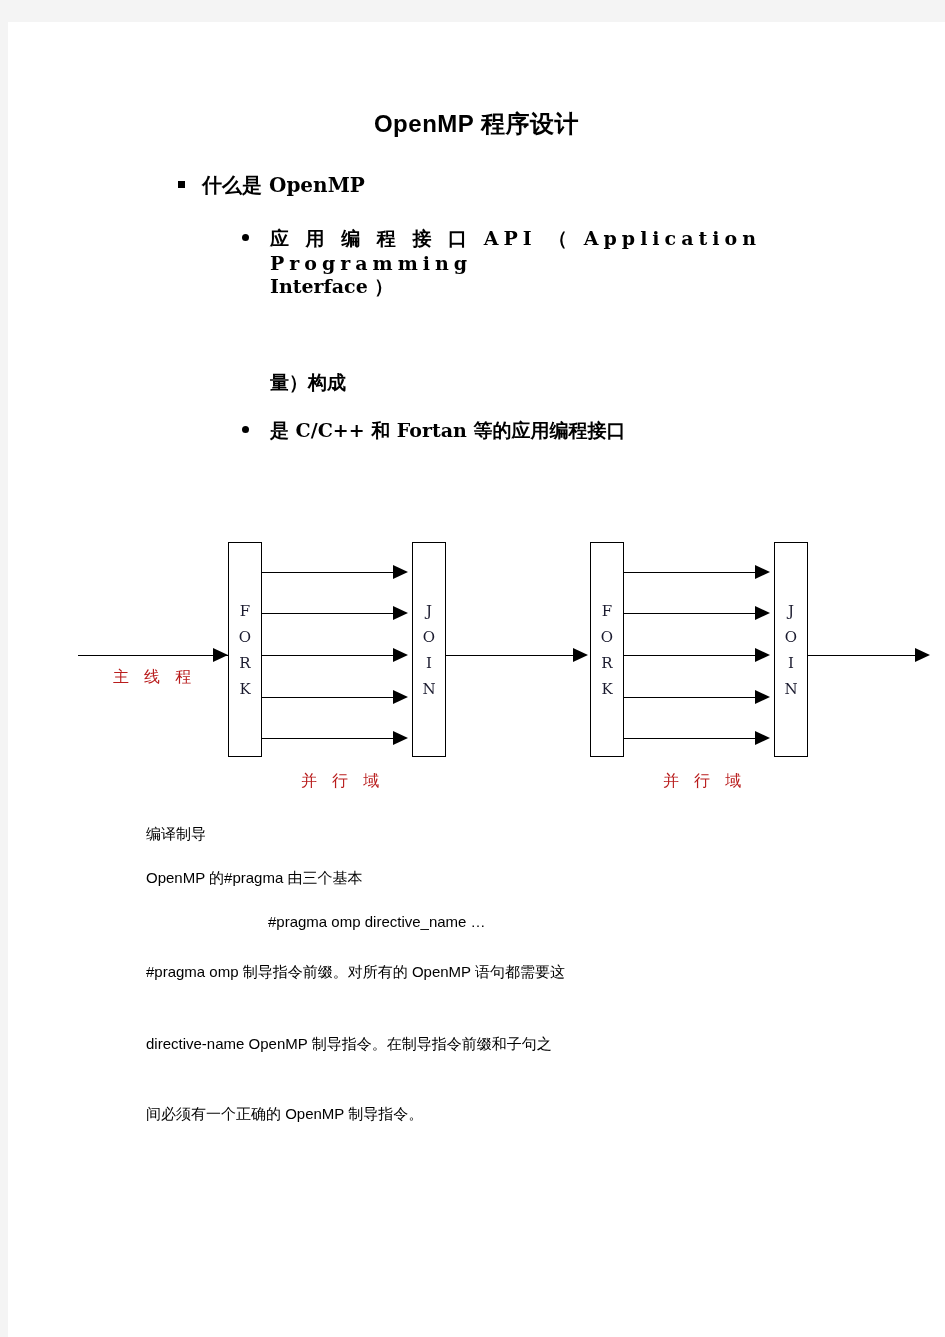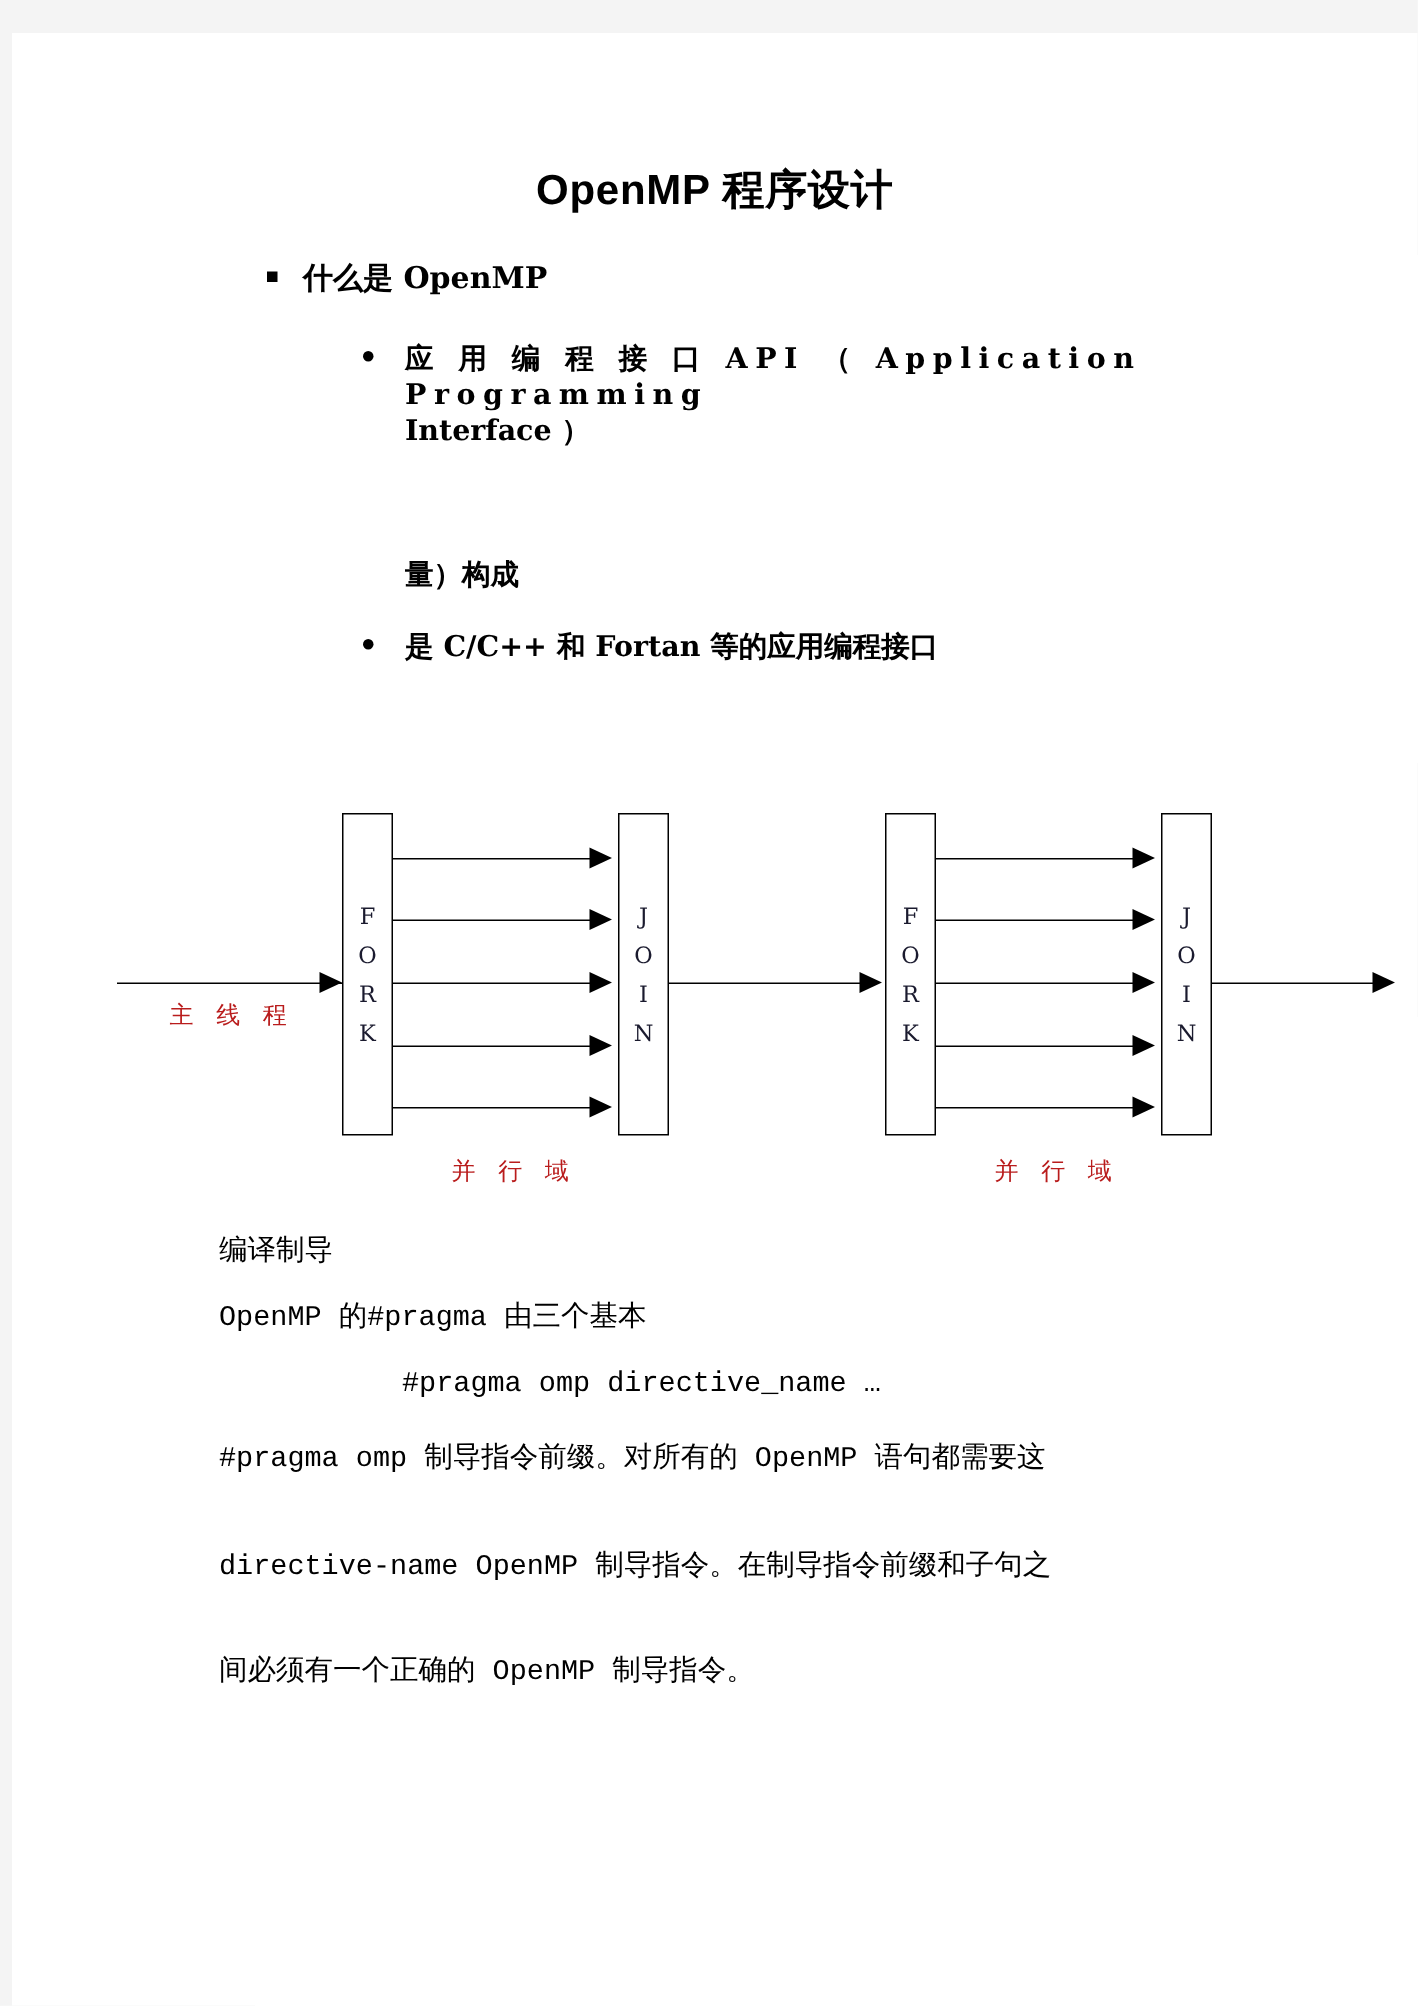--- a/index.html
+++ b/index.html
@@ -23,21 +23,21 @@
     background: #ffffff;
   }
 
   
   .doc-title {
     position: absolute;
     left: 0;
     top: 86px;
     width: 937px;
     text-align: center;
-    font-size: 28px;
+    font-size: 24px;
     font-weight: bold;
     color: #000;
     letter-spacing: 0.5px;
   }
 
   
   .bullet-l1 {
     position: absolute;
     font-size: 20px;
     color: #000;
@@ -125,24 +125,24 @@
     color: #b91c1c;
     letter-spacing: 5px;
     white-space: nowrap;
   }
 
   
   .para {
     position: absolute;
     left: 138px;
     width: 690px;
-    font-size: 19px;
+    font-size: 15px;
     line-height: 44px;
     color: #000;
-    font-family: Liberation Mono, monospace;
+    font-family: Liberation Sans, sans-serif;
   }
   .para.code {
     left: 260px;
     width: 600px;
   }
 </style>
 </head>
 <body>
 
 <div class="page">

